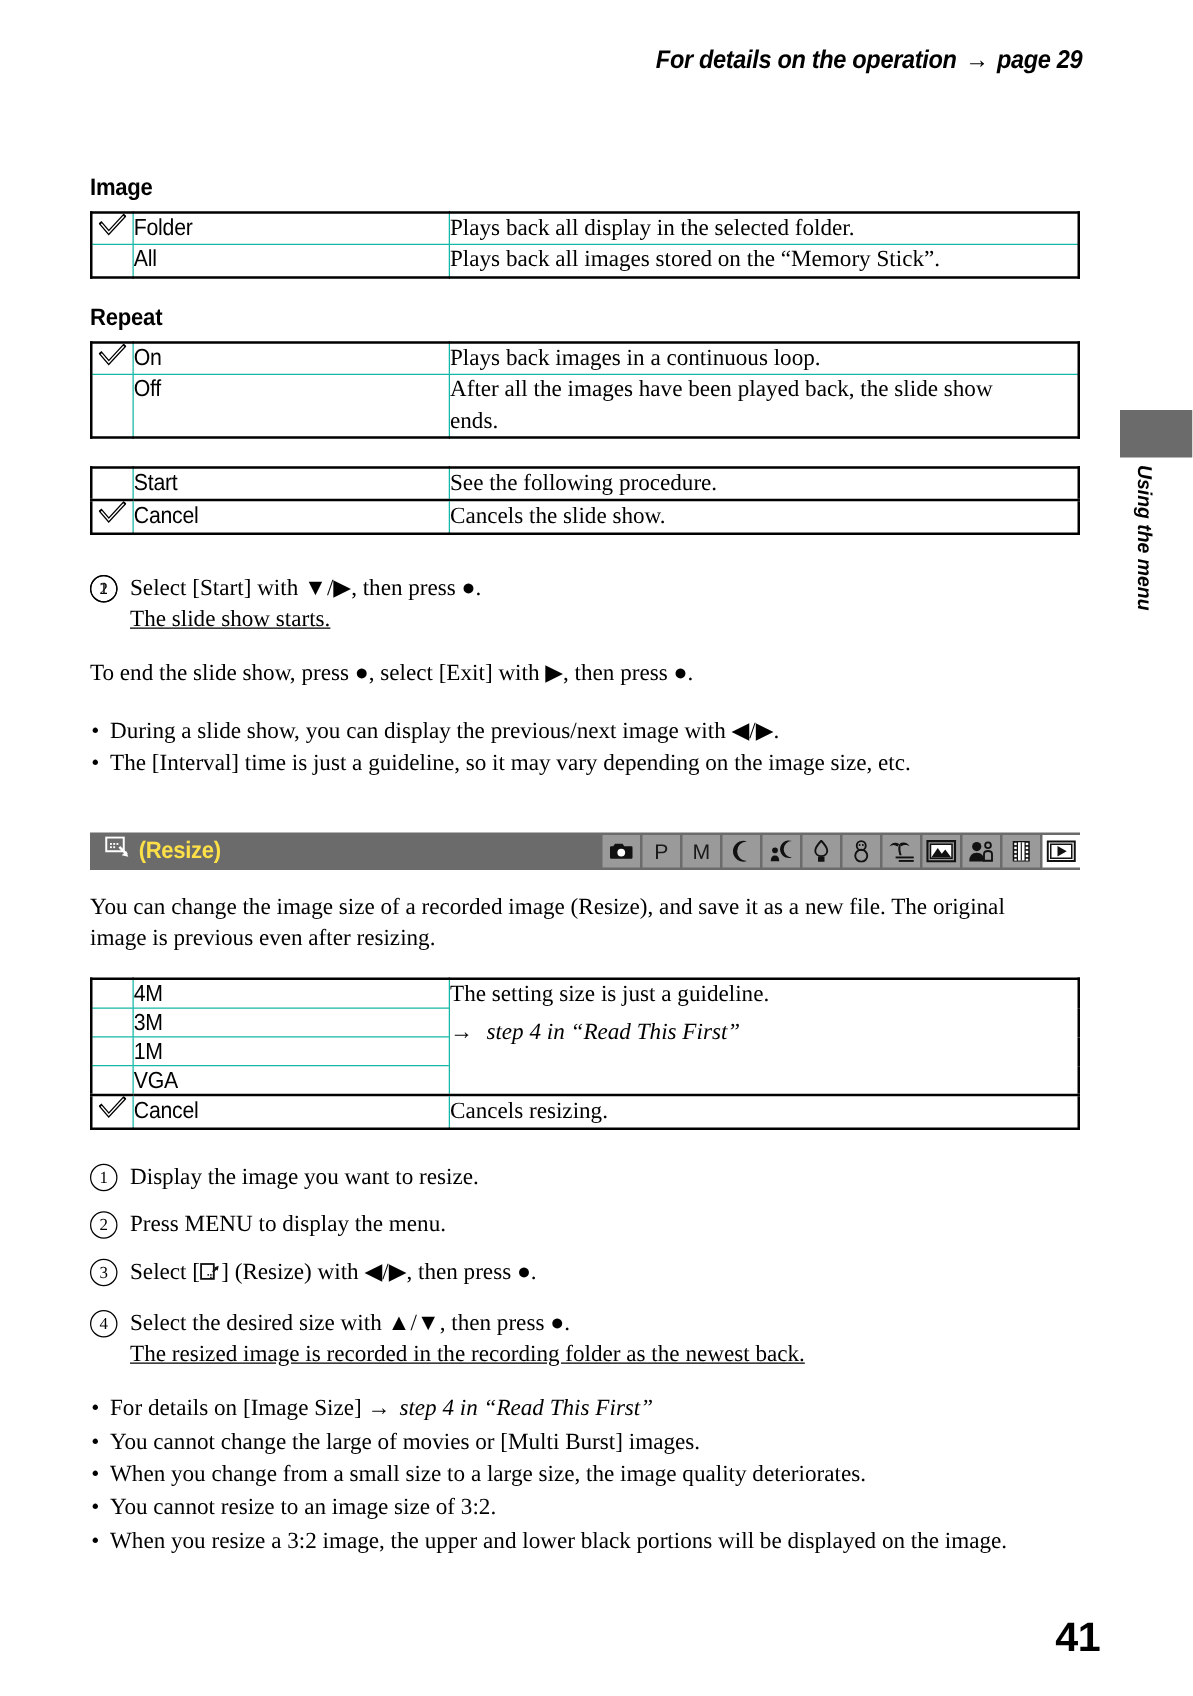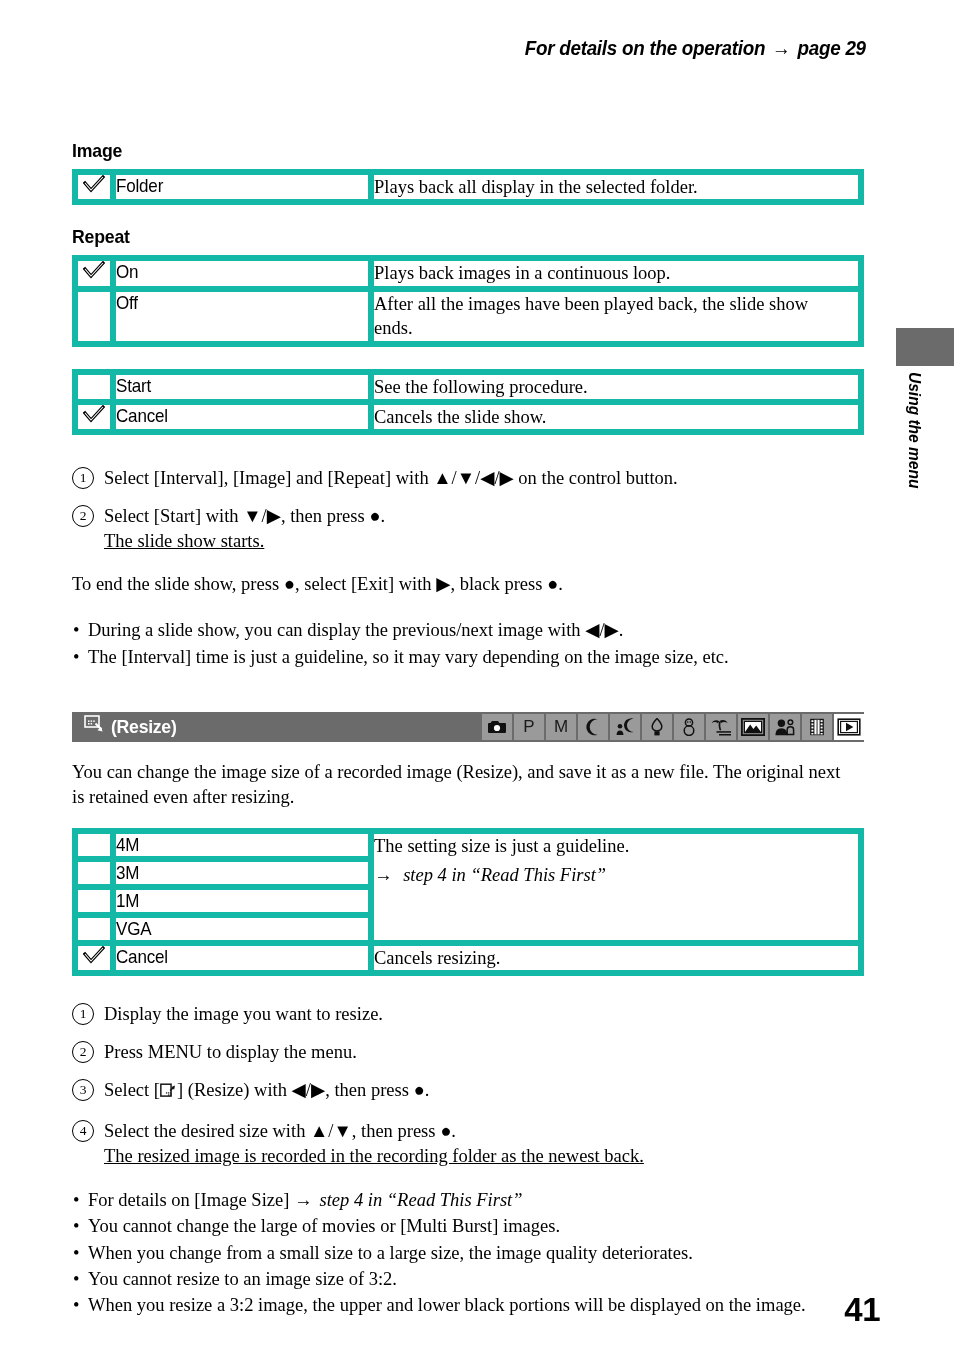--- a/index.html
+++ b/index.html
@@ -52,21 +52,21 @@
   }
 
   
   table.opt {
     border-collapse: collapse;
     width: 792px;
     table-layout: fixed;
     border: 2.2px solid #000;
   }
   table.opt td {
-    border: 6px solid #14b8a6;
+    border: 1px solid #14b8a6;
     vertical-align: top;
     padding: 0;
   }
   td.chk {
     width: 32px;
     text-align: center;
     vertical-align: middle;
     border-right: 1px solid #000;
   }
   td.lbl {
@@ -155,21 +155,21 @@
     background: #6b6b6b;
     display: flex;
     align-items: center;
     position: relative;
   }
   .banner-title {
     display: flex;
     align-items: center;
     gap: 7px;
     padding-left: 12px;
-    color: #ffffff;
+    color: #fde047;
     font-family: "Liberation Sans", sans-serif;
     font-weight: bold;
     font-size: 19px;
     letter-spacing: -0.3px;
   }
   .banner-title .bt-text {
     display: inline-block;
     transform: scaleX(0.93);
     transform-origin: left center;
   }
@@ -262,20 +262,25 @@
         <span class="chk-mark">
           <svg width="22" height="18" viewBox="0 0 22 18">
                 <path d="M2 8 L8 15 L20 2" fill="none" stroke="#000" stroke-width="3.2" stroke-linecap="square"></path>
                 <path d="M2 8 L8 15 L20 2" fill="none" stroke="#fff" stroke-width="1.1" stroke-linecap="butt"></path>
               </svg>
         </span>
       </td>
       <td class="lbl"><span class="lblt">Folder</span></td>
       <td class="desc">Plays back all display in the selected folder.</td>
     </tr>
+    <tr>
+      <td class="chk"></td>
+      <td class="lbl"><span class="lblt">All</span></td>
+      <td class="desc">Plays back all images stored on the “Memory Stick”.</td>
+    </tr>
   </tbody>
     </table>
 
   <div style="height:21px"></div>
   <div class="sec-head">Repeat</div>
   <div style="height:7px"></div>
   <table class="opt">
     <tbody>
         <tr>
       <td class="chk">
@@ -316,30 +321,29 @@
       </td>
       <td class="lbl"><span class="lblt">Cancel</span></td>
       <td class="desc">Cancels the slide show.</td>
     </tr>
   </tbody>
     </table>
 
   <div style="height:18px"></div>
   <div class="step">
     <span class="num">1</span>
-    <span>Select [Interval], [Image] and [Repeat] with ▲/▼/◀/▶ on the control button.</span>
   </div>
   <div class="step">
     <span class="num">2</span>
     <span>Select [Start] with ▼/▶, then press ●.</span>
     <span class="sub">The slide show starts.</span>
   </div>
 
   <div style="height:18px"></div>
-  <div class="para">To end the slide show, press ●, select [Exit] with ▶, black press ●.</div>
+  <div class="para">To end the slide show, press ●, select [Exit] with ▶, then press ●.</div>
 
   <div style="height:20px"></div>
   <ul class="bullets">
     <li>During a slide show, you can display the previous/next image with ◀/▶.</li>
     <li>The [Interval] time is just a guideline, so it may vary depending on the image size, etc.</li>
   </ul>
 
   <div style="height:42px"></div>
   <div class="banner">
     <div class="banner-title">
@@ -448,21 +452,21 @@
         <svg width="24" height="18" viewBox="0 0 24 18">
           <rect x="1.2" y="1.2" width="21.6" height="15.6" fill="none" stroke="#111" stroke-width="1.6"></rect>
           <rect x="3.6" y="3.4" width="16.8" height="11.2" fill="none" stroke="#111" stroke-width="1.2"></rect>
           <path d="M9 4.8 L16.4 9 L9 13.2 Z" fill="#111"></path>
         </svg>
       </div>
     </div>
   </div>
 
   <div style="height:18px"></div>
-  <div class="para" style="width:780px">You can change the image size of a recorded image (Resize), and save it as a new file. The original next is retained even after resizing.</div>
+  <div class="para" style="width:780px">You can change the image size of a recorded image (Resize), and save it as a new file. The original image is previous even after resizing.</div>
 
   <div style="height:18px"></div>
   <table class="opt">
     <tbody>
         <tr>
       <td class="chk"></td>
       <td class="lbl"><span class="lblt">4M</span></td>
       <td class="desc" rowspan="4">
         <div>The setting size is just a guideline.</div>
         <div style="height:5px"></div>

